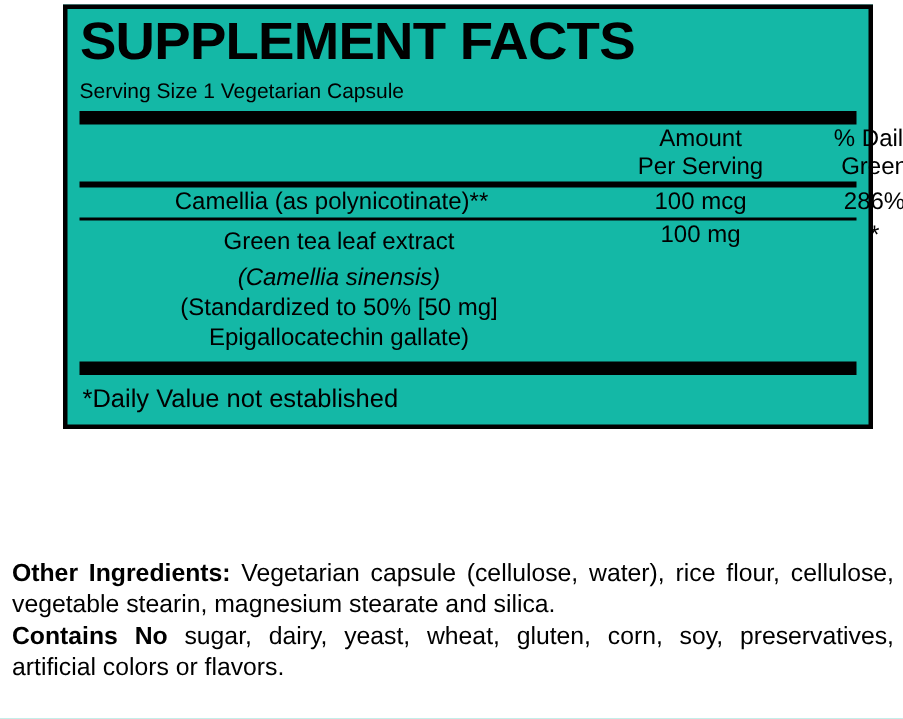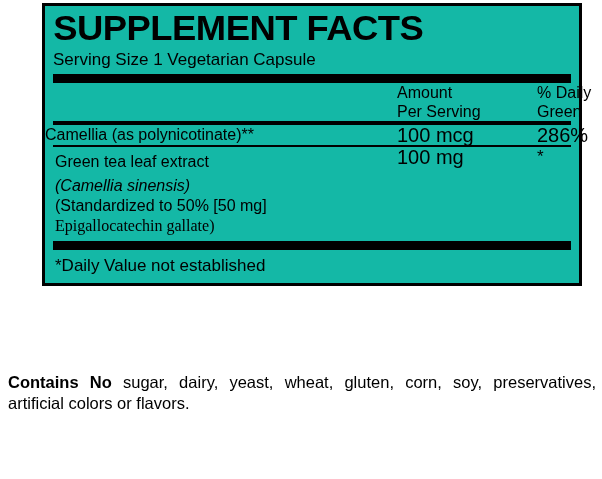--- a/index.html
+++ b/index.html
@@ -41,21 +41,21 @@
     font-weight: bold;
     letter-spacing: -0.5px;
     padding: 3px 8px 0 8px;
     white-space: nowrap;
     font-stretch: condensed;
     transform: scaleX(1.04);
     transform-origin: left center;
   }
 
   .serving {
-    font-size: 17px;
+    font-size: 14px;
     line-height: 20px;
     padding: 3px 8px 4px 8px;
   }
 
   .rule-thick {
     height: 9px;
     background: #000;
     margin: 0 8px;
   }
   .rule-medium {
@@ -71,42 +71,42 @@
 
   table.facts {
     width: 100%;
     border-collapse: collapse;
     table-layout: fixed;
   }
   table.facts td, table.facts th {
     padding: 0;
     vertical-align: top;
     font-weight: normal;
-    text-align: left;
+    text-align: center;
   }
   .col-name { width: 352px; }
   .col-amount { width: 140px; }
   .col-dv { width: 92px; }
 
   .head-row td {
     font-size: 16px;
     line-height: 19px;
     font-weight: bold;
     text-align: center;
     padding: 4px 0 4px 0;
   }
   .head-row td.col-name { padding: 0; }
 
   .ing-name {
     font-size: 16px;
     line-height: 20px;
     padding: 5px 0 4px 10px;
   }
   .ing-amount, .ing-dv {
-    font-size: 20px;
+    font-size: 16px;
     line-height: 20px;
     text-align: center;
     padding: 5px 0 4px 0;
   }
   .ing-dv.star {
     font-size: 17px;
   }
   .ing-sub {
     font-size: 16px;
     line-height: 20px;
@@ -182,31 +182,32 @@
 
     <div class="rule-thin"></div>
 
     <table class="facts">
       <tbody>
           <tr>
         <td class="col-name">
           <div class="ing-name">Green tea leaf extract</div>
           <div class="ing-sub italic">(Camellia sinensis)</div>
           <div class="ing-sub">(Standardized to 50% [50 mg]</div>
-          <div class="ing-sub" style="padding-bottom:5px;font-family:Liberation Serif, serif;">Epigallocatechin gallate)</div>
+          <div class="ing-sub" style="padding-bottom:5px;">Epigallocatechin gallate)</div>
         </td>
         <td class="col-amount ing-amount">100 mg</td>
         <td class="col-dv ing-dv star">*</td>
       </tr>
     </tbody>
       </table>
 
     <div class="rule-thick"></div>
 
     <div class="footnote">*Daily Value not established</div>
 
   </div>
 
   <div class="after-box">
+    <p class="para"><b>Other Ingredients:</b><span> Vegetarian capsule (cellulose, water), rice flour, cellulose, vegetable stearin, magnesium stearate and silica.</span></p>
     <p class="para second"><b>Contains No</b><span> sugar, dairy, yeast, wheat, gluten, corn, soy, preservatives, artificial colors or flavors.</span></p>
   </div>
 
 </div>
 
 </body></html>

